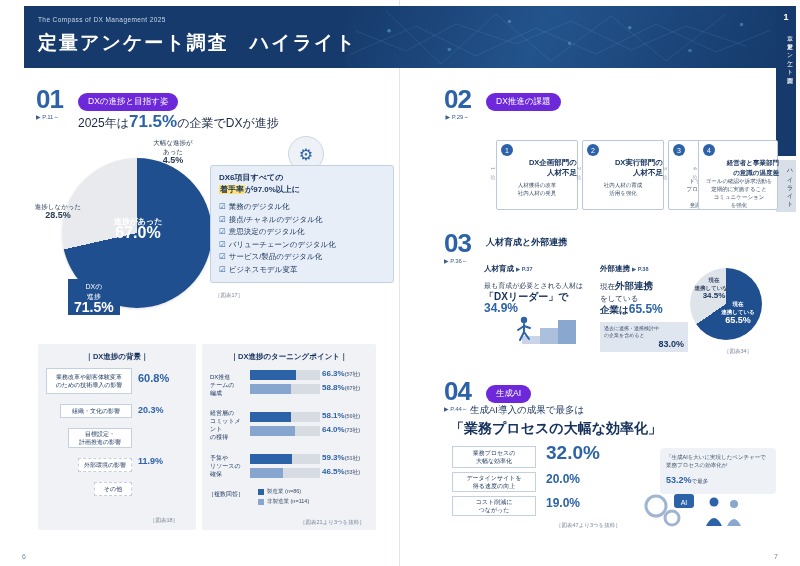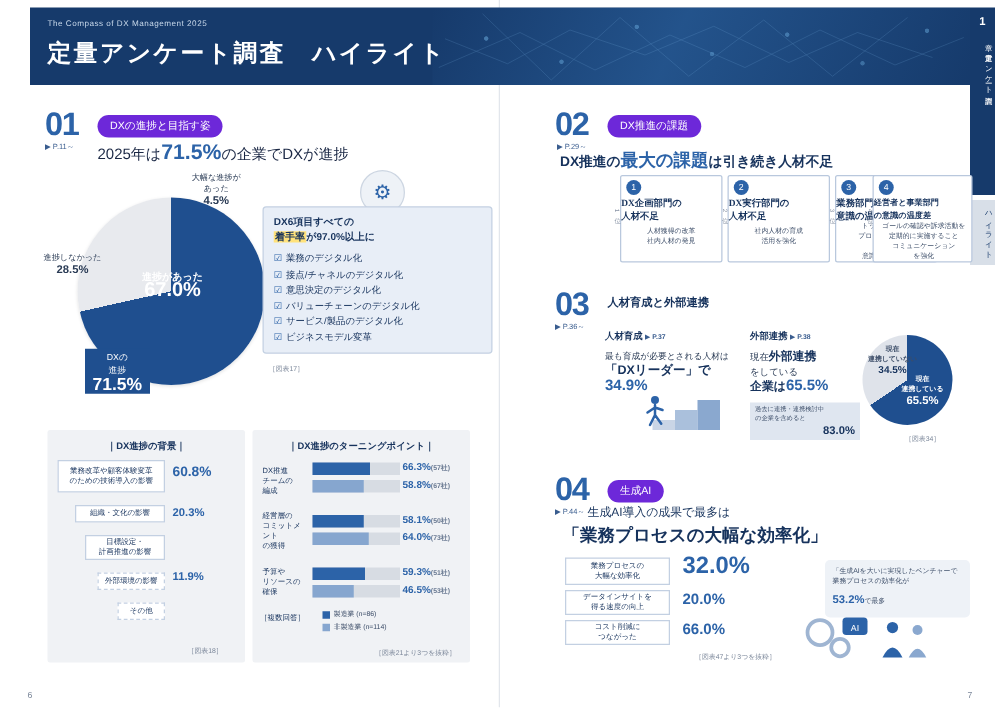--- a/index.html
+++ b/index.html
@@ -77,21 +77,21 @@
   .barfg.light{background:#86a6cf;}
   .sq{display:inline-block;width:6px;height:6px;margin-right:3px;vertical-align:middle;}
 
   
   .s2num{position:absolute;left:444px;top:86px;text-align:center;}
   .s2tag{position:absolute;left:486px;top:90px;}
   .s2lead{position:absolute;left:448px;top:120px;font-size:11px;}
 
   .card4{position:absolute;top:140px;width:80px;height:68px;border:1px solid #b9c8dd;background:#fff;border-radius:2px;}
   .card4 .cnum{position:absolute;left:4px;top:3px;width:12px;height:12px;border-radius:50%;background:#2c63a8;color:#fff;font-size:7px;display:flex;align-items:center;justify-content:center;}
-  .card4 .ctitle{position:absolute;left:0;top:17px;width:80px;text-align:left;font-size:7.5px;font-weight:bold;color:#16325c;line-height:10px;font-family:Liberation Serif, serif;}
+  .card4 .ctitle{position:absolute;left:0;top:17px;width:80px;text-align:right;font-size:7.5px;font-weight:bold;color:#16325c;line-height:10px;}
   .card4 .cbody{position:absolute;left:4px;top:40px;width:72px;font-size:5.5px;color:#3c4d68;line-height:8px;text-align:center;}
   .rankbar{position:absolute;left:-9px;top:26px;width:8px;font-size:5px;color:#8893a5;writing-mode:vertical-rl;}
 
   .s3num{position:absolute;left:444px;top:230px;}
   .s3tag{position:absolute;left:486px;top:236px;font-size:9px;font-weight:bold;color:#16325c;}
 
   .mini-h{font-size:7.5px;font-weight:bold;color:#16325c;}
   .mini-p{font-size:5.5px;color:#3a5d8f;}
 
   .pie2{position:absolute;left:690px;top:268px;width:72px;height:72px;border-radius:50%;
@@ -240,23 +240,20 @@
     <div class="caption" style="position:absolute;left:98px;bottom:4px;">［図表21より3つを抜粋］</div>
   </div>
 
   <div class="s2num">
     <div class="secnum">02</div>
     <div class="pgref">▶ P.29～</div>
   </div>
   <div class="s2tag">
     <span class="sectag">DX推進の課題</span>
   </div>
-  <div class="s2lead lead">
-    <span>DX推進の</span><span style="font-size:14px;color:#2c63a8;">最大の課題</span><span>は引き続き人材不足</span><span style="font-size:15px;color:#16325c;"> </span>
-  </div>
 
   <div class="card4" style="left:496px;">
     <div class="cnum">1</div>
     <div class="ctitle">DX企画部門の<br>人材不足</div>
     <div class="cbody">人材獲得の改革<br>社内人材の発見</div>
     <div class="rankbar">1位</div>
   </div>
   <div class="card4" style="left:582px;">
     <div class="cnum">2</div>
     <div class="ctitle">DX実行部門の<br>人材不足</div>
@@ -323,21 +320,21 @@
   <div class="s4lead1">生成AI導入の成果で最多は</div>
   <div class="s4lead2">「業務プロセスの大幅な効率化」</div>
 
   <div class="r4lab" style="left:452px;top:446px;width:84px;height:22px;">業務プロセスの<br>大幅な効率化</div>
   <div class="r4val" style="position:absolute;left:546px;top:442px;font-size:19px;">32.0%</div>
 
   <div class="r4lab" style="left:452px;top:472px;width:84px;height:20px;">データインサイトを<br>得る速度の向上</div>
   <div class="r4val" style="position:absolute;left:546px;top:472px;font-size:12px;">20.0%</div>
 
   <div class="r4lab" style="left:452px;top:496px;width:84px;height:20px;">コスト削減に<br>つながった</div>
-  <div class="r4val" style="position:absolute;left:546px;top:496px;font-size:12px;">66.0%</div>
+  <div class="r4val" style="position:absolute;left:546px;top:496px;font-size:12px;">19.0%</div>
 
   <div class="caption" style="position:absolute;left:556px;top:522px;">［図表47より3つを抜粋］</div>
 
   <div class="callout">
     <div class="t">「生成AIを大いに実現したベンチャーで</div>
     <div class="t">業務プロセスの効率化が</div>
     <div><span class="v">53.2%</span><span class="t">で最多</span></div>
   </div>
 
   <svg style="position:absolute;left:640px;top:490px;width:60px;height:42px;" viewBox="0 0 60 42">

